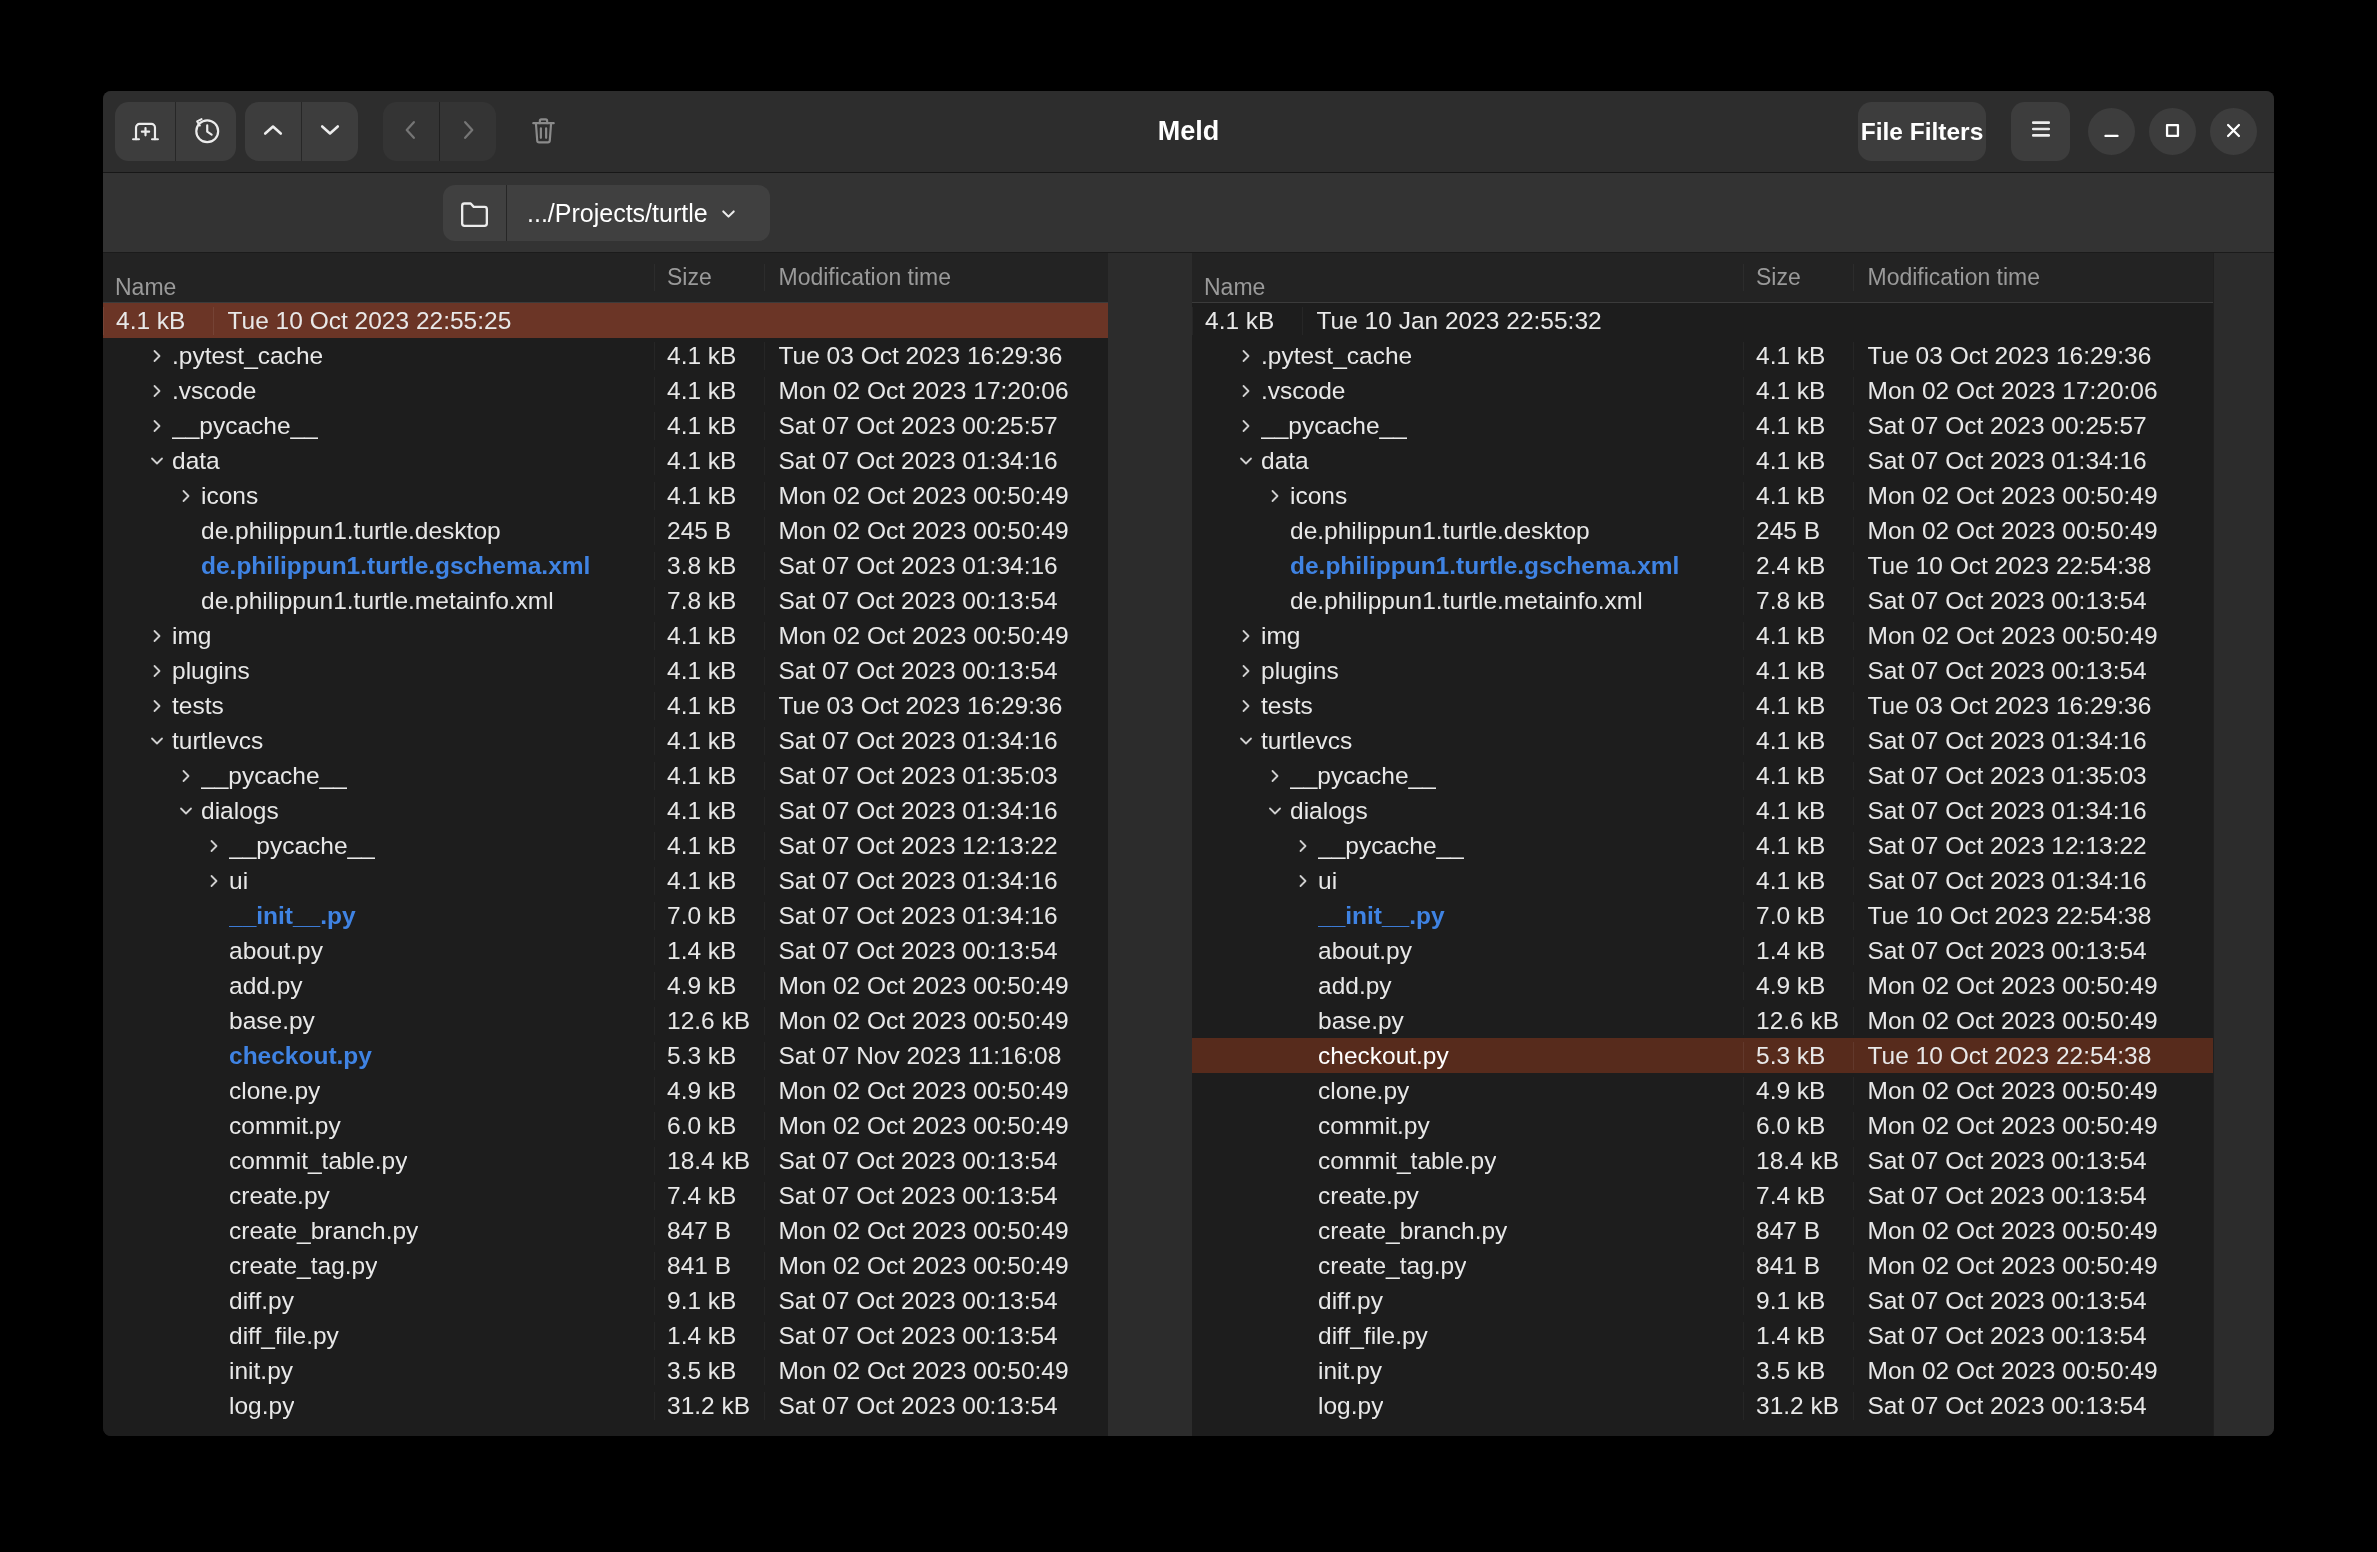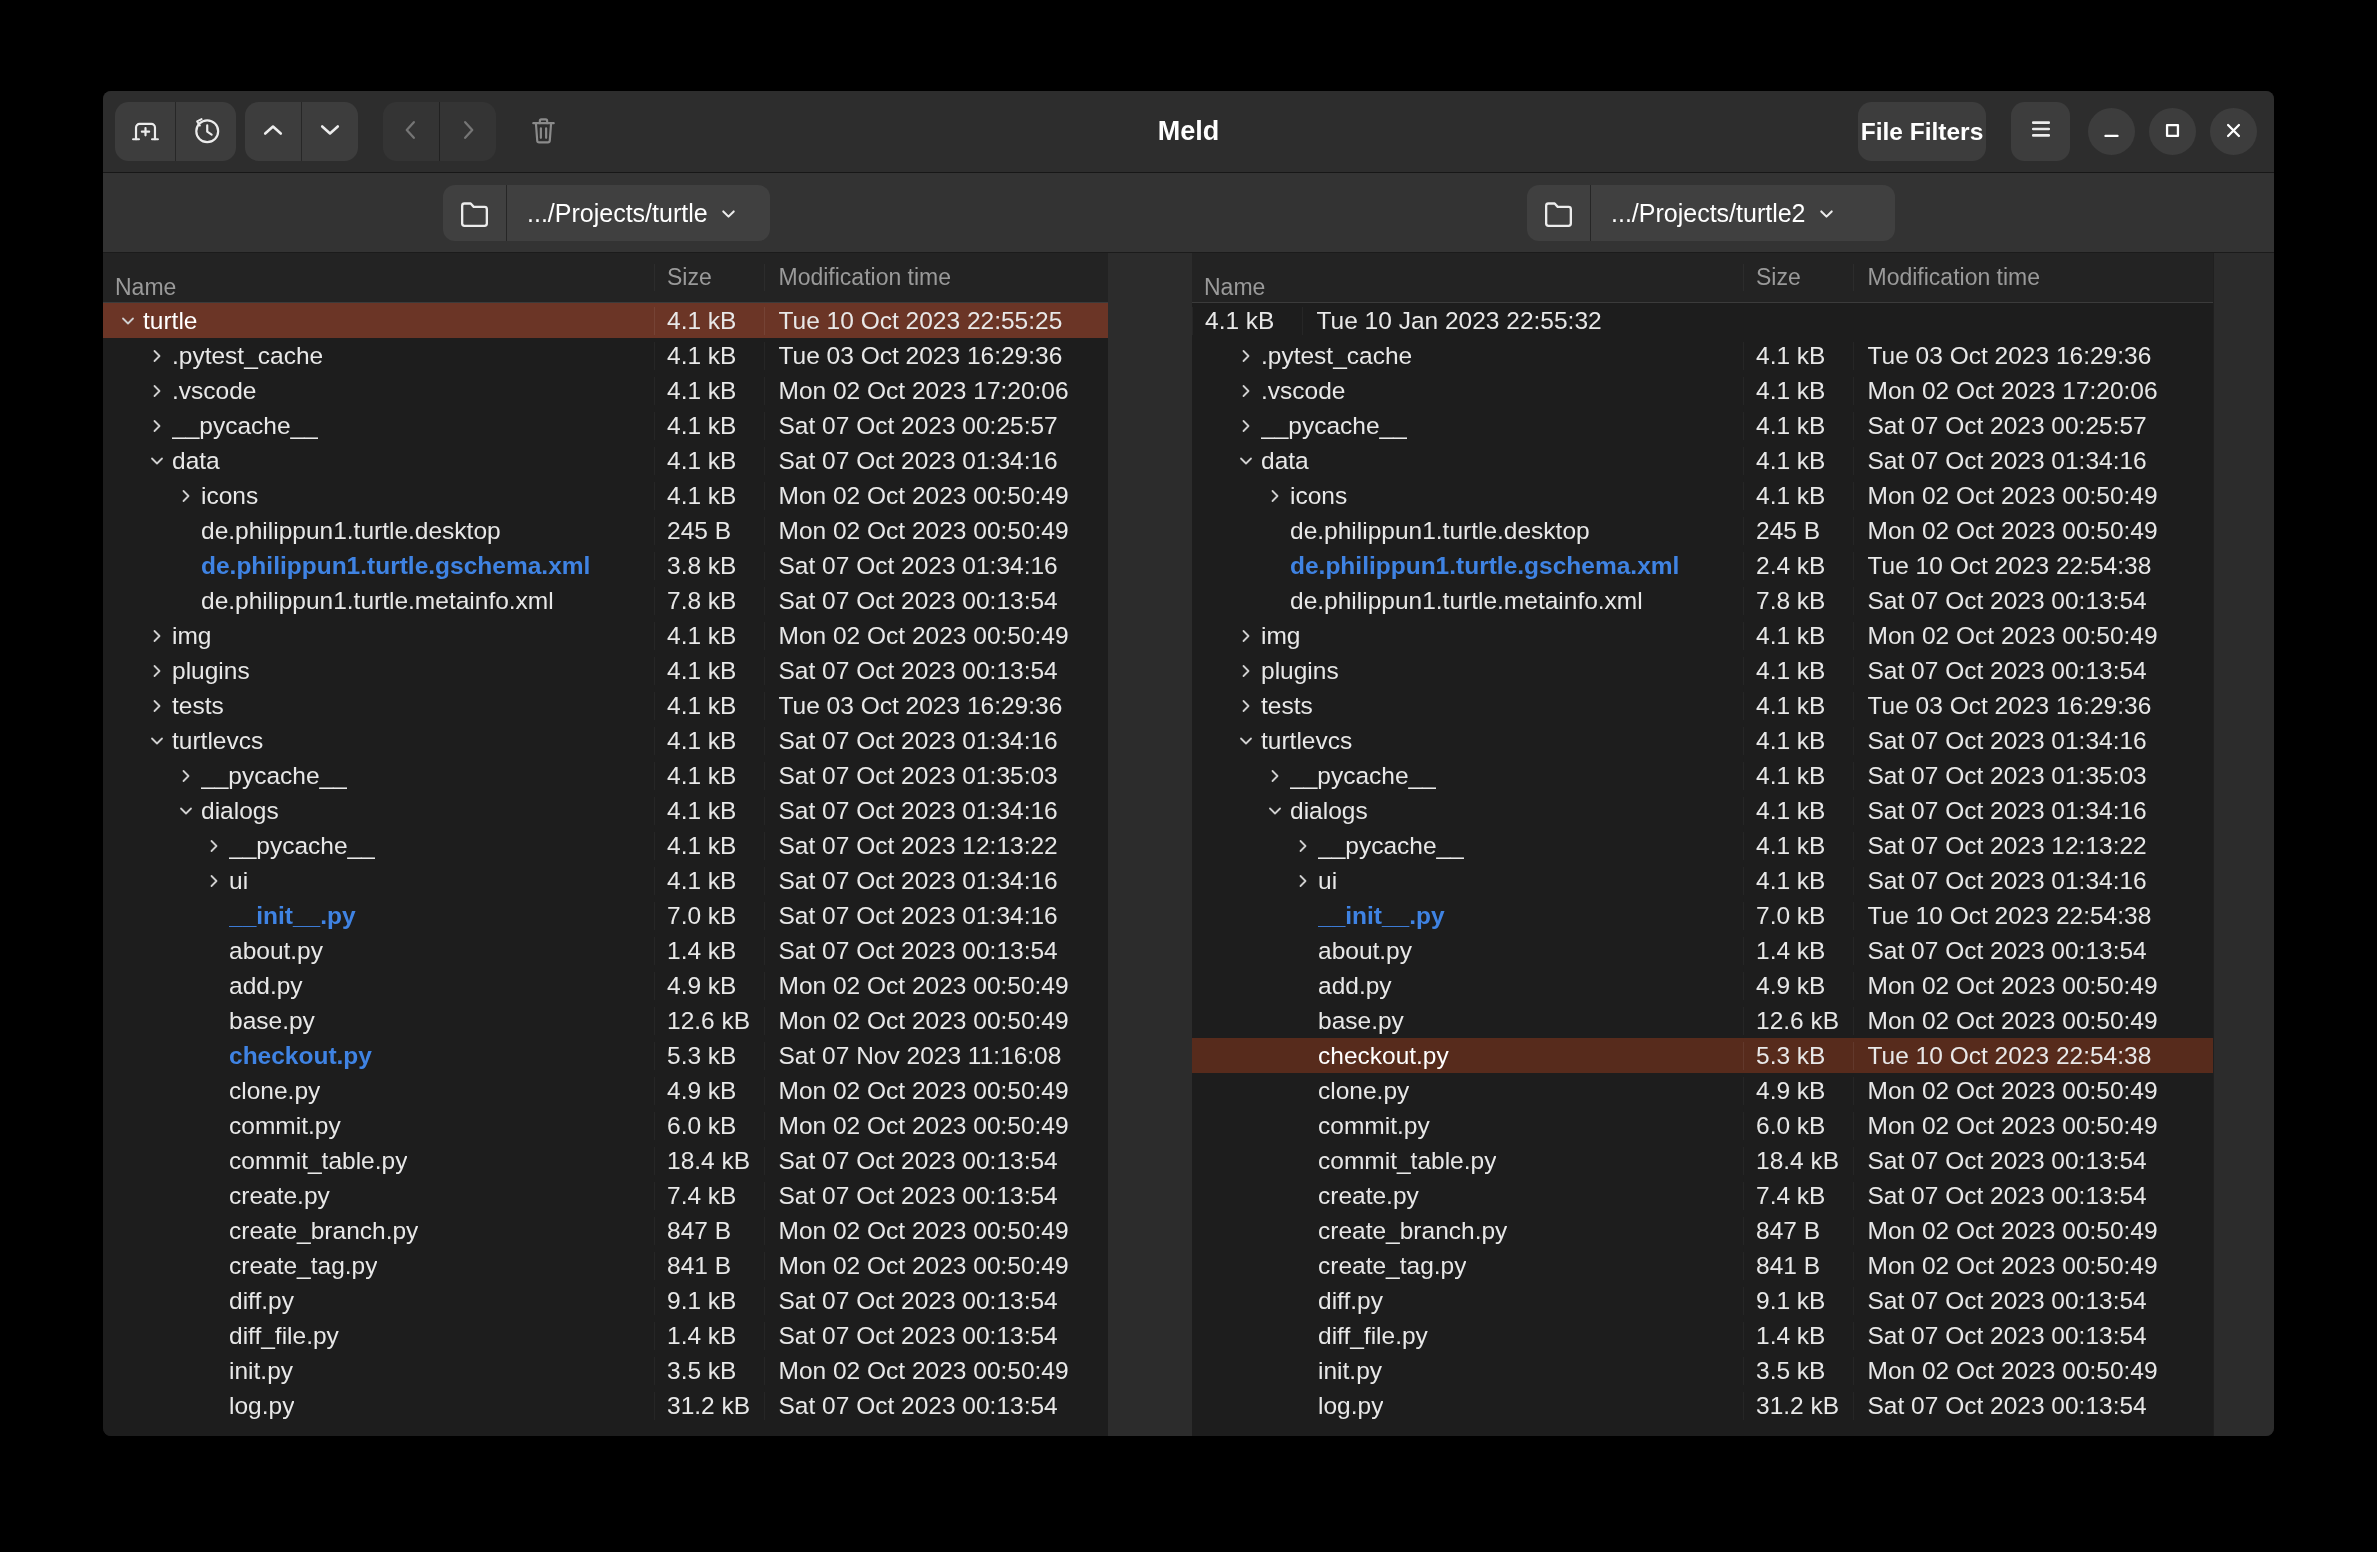--- a/index.html
+++ b/index.html
@@ -163,52 +163,31 @@
             <path d="M4 18.5 V7 a1.5 1.5 0 0 1 1.5-1.5 h4 l2 2.2 h7 a1.5 1.5 0 0 1 1.5 1.5 v9.3 a1.5 1.5 0 0 1 -1.5 1.5 h-13 a1.5 1.5 0 0 1 -1.5-1.5 z"></path>
           </svg>
         </div>
         <div class="path-label">.../Projects/turtle</div>
         <div class="path-caret">
           <svg width="25" height="25" viewBox="0 0 24 24" fill="none" stroke="#ececec" stroke-width="2" stroke-linecap="round" stroke-linejoin="round">
             <polyline points="7,10 12,15 17,10"></polyline>
             </svg>
         </div>
       </div>
-      <div class="path-btn" style="left:1424px;width:368px;">
-        <div class="path-folder">
-          <svg width="37" height="37" viewBox="0 0 24 24" fill="none" stroke="#ececec" stroke-width="1.5" stroke-linecap="round" stroke-linejoin="round">
-            <path d="M4 18.5 V7 a1.5 1.5 0 0 1 1.5-1.5 h4 l2 2.2 h7 a1.5 1.5 0 0 1 1.5 1.5 v9.3 a1.5 1.5 0 0 1 -1.5 1.5 h-13 a1.5 1.5 0 0 1 -1.5-1.5 z"></path>
-          </svg>
-        </div>
-        <div class="path-label">.../Projects/turtle2</div>
-        <div class="path-caret">
-          <svg width="25" height="25" viewBox="0 0 24 24" fill="none" stroke="#ececec" stroke-width="2" stroke-linecap="round" stroke-linejoin="round">
-            <polyline points="7,10 12,15 17,10"></polyline>
-            </svg>
-        </div>
-      </div>
     </div>
 
     <div class="main">
       <div class="pane left" id="pane-0">
           <div class="cols-header">
             <div class="cell-name">Name</div>
             <div class="cell-size">Size</div>
             <div class="cell-time">Modification time</div>
           </div>
           <div class="rows">
             <div class="row selected">
-              <div class="cell-name" style="padding-left: 10px; box-sizing: border-box;">
-                <span class="expander">
-                  <svg width="24" height="24" viewBox="0 0 24 24" fill="none" stroke="#cfcfcf" stroke-width="1.8" stroke-linecap="round" stroke-linejoin="round">
-                    <polyline points="7,9.5 12,14.5 17,9.5"></polyline>
-                  </svg>
-                </span>
-                <span class="label">turtle</span>
-              </div>
               <div class="cell-size">4.1 kB</div>
               <div class="cell-time">Tue 10 Oct 2023 22:55:25</div>
             </div>
             <div class="row">
               <div class="cell-name" style="padding-left: 39px; box-sizing: border-box;">
                 <span class="expander">
                   <svg width="24" height="24" viewBox="0 0 24 24" fill="none" stroke="#cfcfcf" stroke-width="1.8" stroke-linecap="round" stroke-linejoin="round">
                     <polyline points="9.5,7 14.5,12 9.5,17"></polyline>
                   </svg>
                 </span>

